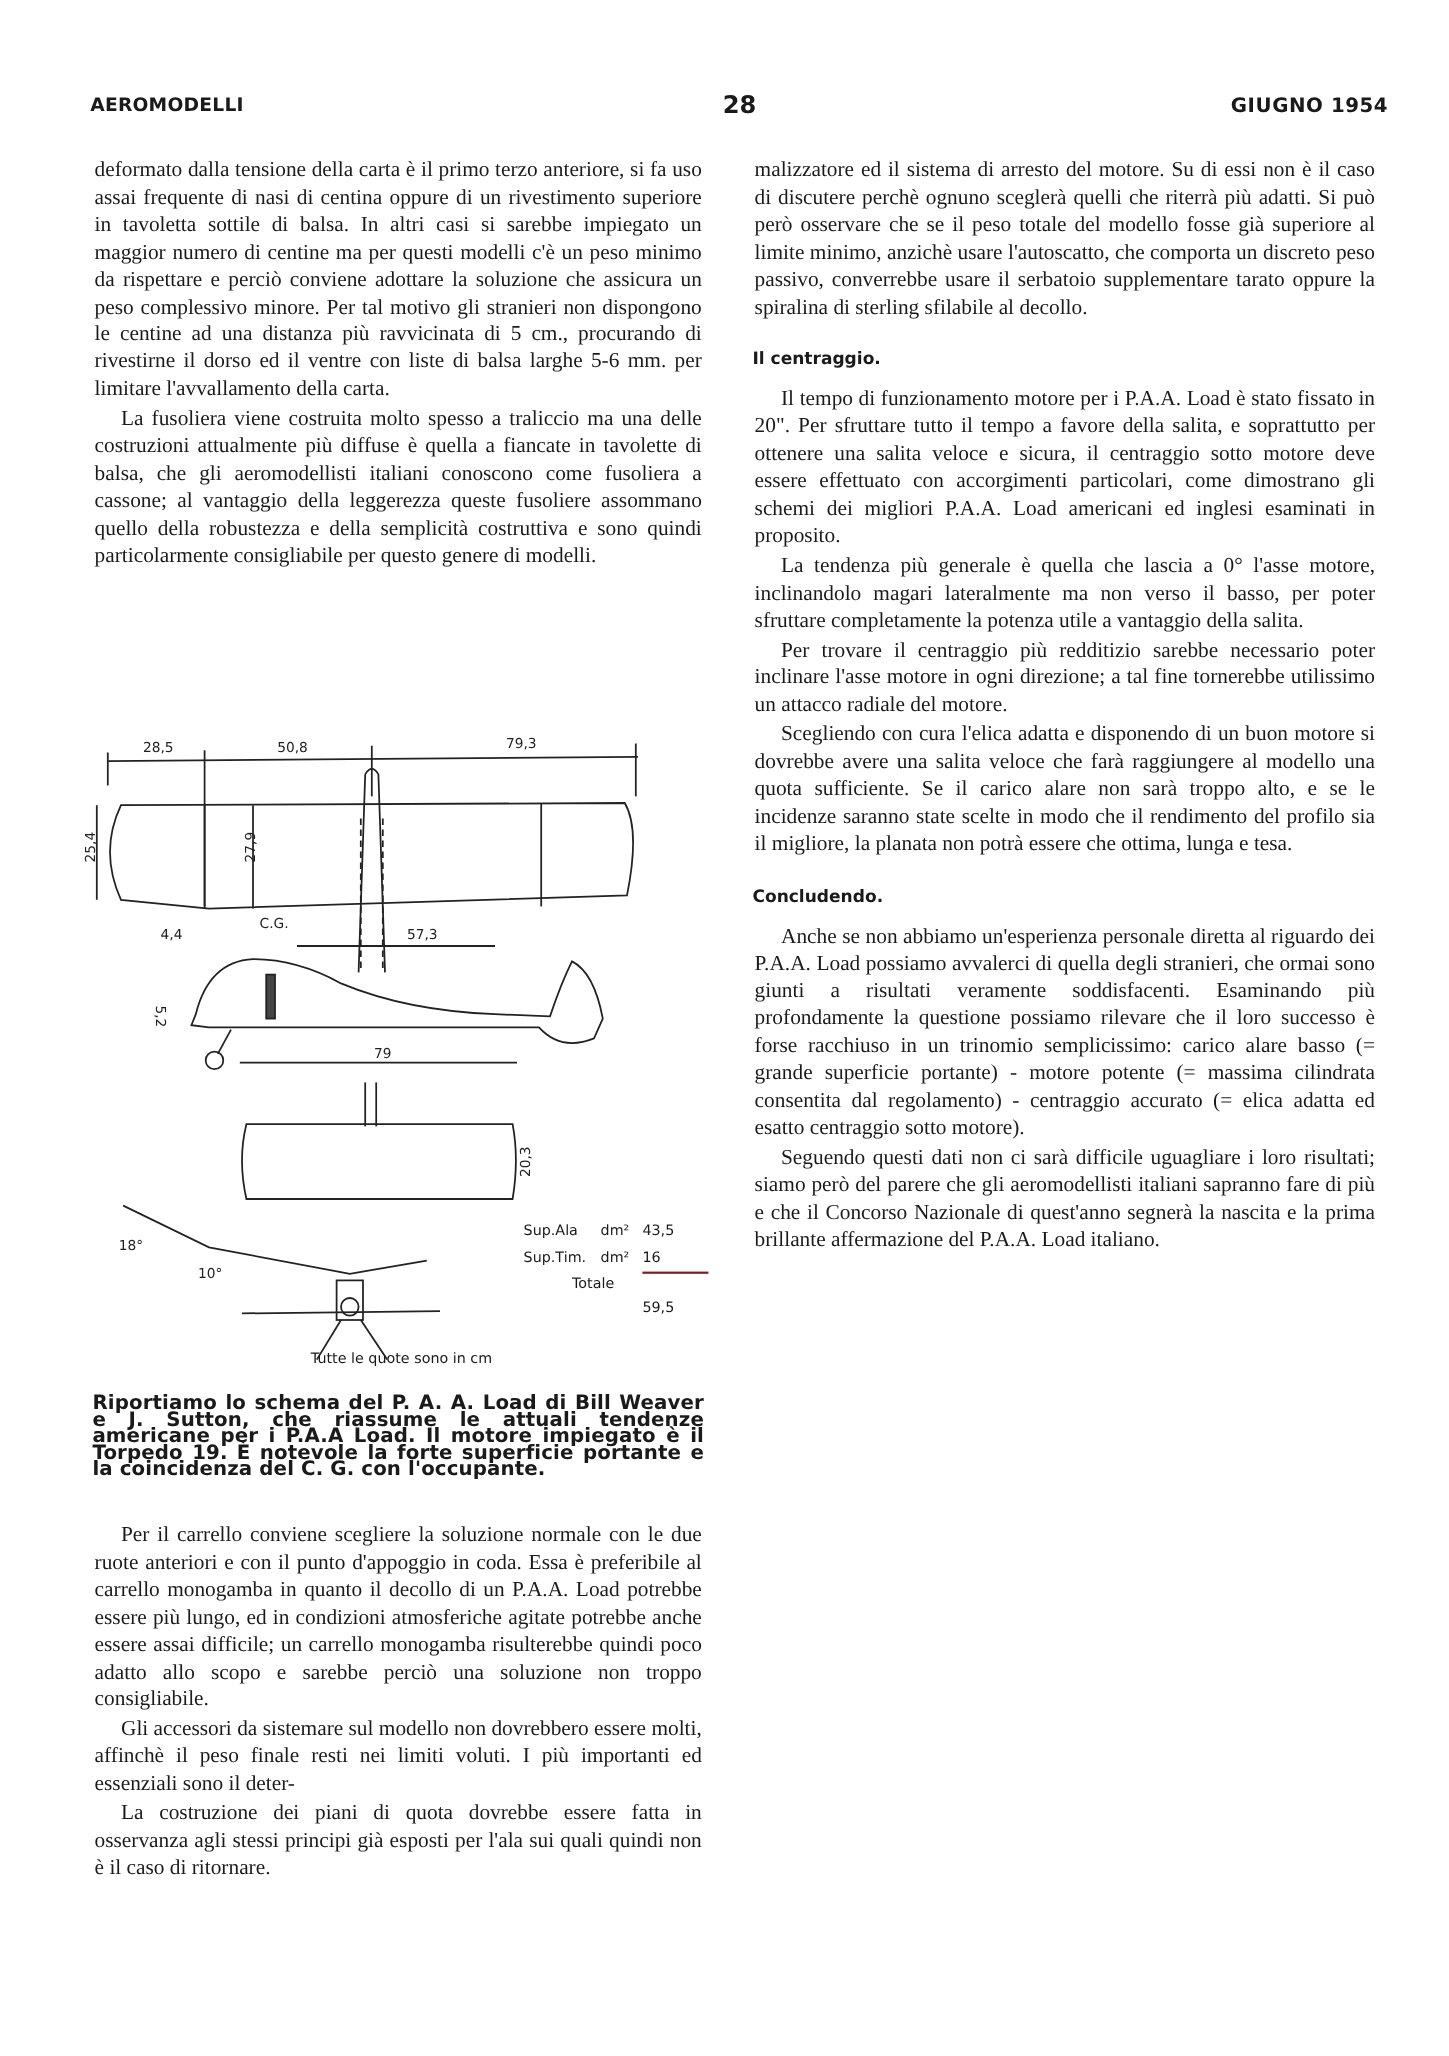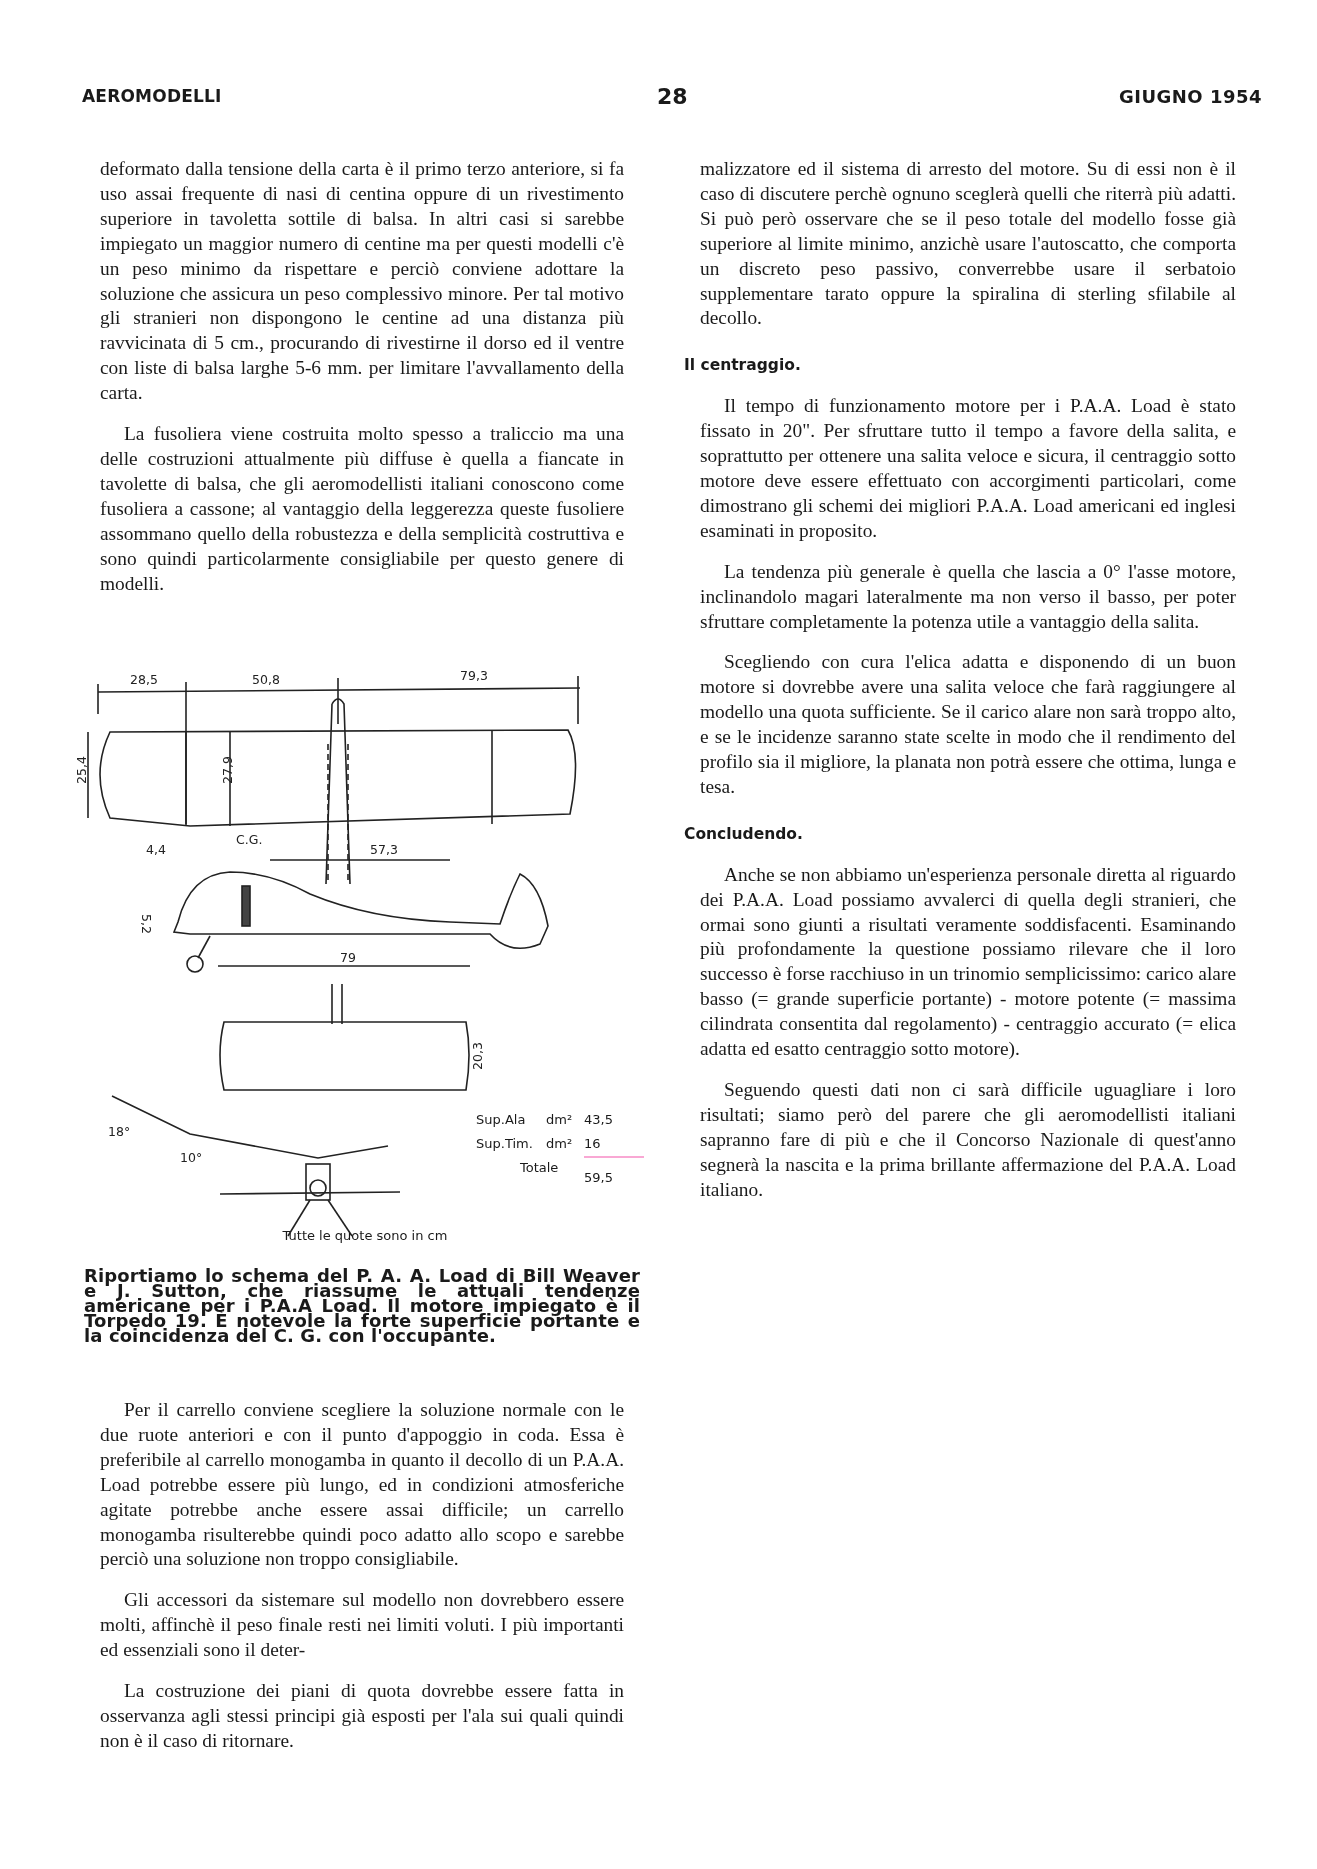--- a/index.html
+++ b/index.html
@@ -6,42 +6,42 @@
   body { width: 1317px; height: 1869px; position: relative; overflow: hidden;
          font-family: "Liberation Serif", "DejaVu Serif", serif; color: #1a1a1a; }
   .header { position: absolute; top: 86px; left: 82px; width: 1180px; height: 30px; }
   .hdr-left { position: absolute; left: 0; top: 0; font-family: "DejaVu Sans", sans-serif;
               font-weight: bold; font-size: 17px; letter-spacing: 0.2px; }
   .hdr-page { position: absolute; left: 575px; top: -2px; font-family: "DejaVu Sans", sans-serif;
               font-weight: bold; font-size: 22px; }
   .hdr-right { position: absolute; right: 0; top: 0; font-family: "DejaVu Sans", sans-serif;
                font-weight: bold; font-size: 18px; letter-spacing: 0.5px; margin-left: 30px; }
   .col { position: absolute; font-size: 19.4px; line-height: 24.9px; text-align: justify; }
-  .col p { margin: 16px; text-indent: 24px; }
+  .col p { margin: 2px; text-indent: 24px; }
   .col p.noindent { text-indent: 0; }
   .col-left-top { left: 84px; top: 141px; width: 556px; }
   .col-left-bot { left: 84px; top: 1382px; width: 556px; }
   .col-right { left: 684px; top: 141px; width: 568px; }
   .section-head { font-family: "DejaVu Sans", sans-serif; font-weight: bold; font-size: 15.5px;
                   text-indent: 0 !important; margin: 22px 0 12px 0 !important; }
   .figure { position: absolute; left: 70px; top: 664px; width: 590px; height: 580px; }
   .figure svg { width: 590px; height: 580px; display: block; }
   .fig-label { font-family: "DejaVu Sans", sans-serif; font-size: 12.5px; fill: #222; }
   .caption-note { position: absolute; left: 70px; top: 1228px; width: 590px; text-align: center;
                   font-family: "DejaVu Sans", sans-serif; font-size: 13px; }
   .caption { position: absolute; left: 84px; top: 1268px; width: 556px;
              font-family: "DejaVu Sans", sans-serif; font-weight: bold; font-size: 18px;
              line-height: 15px; text-align: justify; letter-spacing: 0.1px; }
   .areas { position: absolute; left: 476px; top: 1108px; font-family: "DejaVu Sans", sans-serif;
            font-size: 13px; line-height: 24px; }
   .areas .row { display: flex; }
   .areas .lbl { width: 70px; }
   .areas .unit { width: 38px; }
   .areas .val { width: 40px; }
-  .areas .tot { border-top: 2px solid #f9a8d4; margin-left: 108px; width: 60px; padding-top: 8px; }
+  .areas .tot { border-top: 2px solid #7f1d1d; margin-left: 108px; width: 60px; padding-top: 20px; }
   .areas .tot-lbl { position: absolute; left: 44px; }
 </style>
 </head>
 <body>
 
 <div class="header">
   <span class="hdr-left">AEROMODELLI</span>
   <span class="hdr-page">28</span>
   <span class="hdr-right">GIUGNO 1954</span>
 </div>
@@ -127,17 +127,18 @@
   <p>Per il carrello conviene scegliere la soluzione normale con le due ruote anteriori e con il punto d'appoggio in coda. Essa è preferibile al carrello monogamba in quanto il decollo di un P.A.A. Load potrebbe essere più lungo, ed in condizioni atmosferiche agitate potrebbe anche essere assai difficile; un carrello monogamba risulterebbe quindi poco adatto allo scopo e sarebbe perciò una soluzione non troppo consigliabile.</p>
   <p>Gli accessori da sistemare sul modello non dovrebbero essere molti, affinchè il peso finale resti nei limiti voluti. I più importanti ed essenziali sono il deter-</p>
   <p>La costruzione dei piani di quota dovrebbe essere fatta in osservanza agli stessi principi già esposti per l'ala sui quali quindi non è il caso di ritornare.</p>
 </div>
 
 <div class="col col-right">
   <p class="noindent">malizzatore ed il sistema di arresto del motore. Su di essi non è il caso di discutere perchè ognuno sceglerà quelli che riterrà più adatti. Si può però osservare che se il peso totale del modello fosse già superiore al limite minimo, anzichè usare l'autoscatto, che comporta un discreto peso passivo, converrebbe usare il serbatoio supplementare tarato oppure la spiralina di sterling sfilabile al decollo.</p>
   <p class="section-head">Il centraggio.</p>
   <p>Il tempo di funzionamento motore per i P.A.A. Load è stato fissato in 20". Per sfruttare tutto il tempo a favore della salita, e soprattutto per ottenere una salita veloce e sicura, il centraggio sotto motore deve essere effettuato con accorgimenti particolari, come dimostrano gli schemi dei migliori P.A.A. Load americani ed inglesi esaminati in proposito.</p>
   <p>La tendenza più generale è quella che lascia a 0° l'asse motore, inclinandolo magari lateralmente ma non verso il basso, per poter sfruttare completamente la potenza utile a vantaggio della salita.</p>
+  <p>Per trovare il centraggio più redditizio sarebbe necessario poter inclinare l'asse motore in ogni direzione; a tal fine tornerebbe utilissimo un attacco radiale del motore.</p>
   <p>Scegliendo con cura l'elica adatta e disponendo di un buon motore si dovrebbe avere una salita veloce che farà raggiungere al modello una quota sufficiente. Se il carico alare non sarà troppo alto, e se le incidenze saranno state scelte in modo che il rendimento del profilo sia il migliore, la planata non potrà essere che ottima, lunga e tesa.</p>
   <p class="section-head">Concludendo.</p>
   <p>Anche se non abbiamo un'esperienza personale diretta al riguardo dei P.A.A. Load possiamo avvalerci di quella degli stranieri, che ormai sono giunti a risultati veramente soddisfacenti. Esaminando più profondamente la questione possiamo rilevare che il loro successo è forse racchiuso in un trinomio semplicissimo: carico alare basso (= grande superficie portante) - motore potente (= massima cilindrata consentita dal regolamento) - centraggio accurato (= elica adatta ed esatto centraggio sotto motore).</p>
   <p>Seguendo questi dati non ci sarà difficile uguagliare i loro risultati; siamo però del parere che gli aeromodellisti italiani sapranno fare di più e che il Concorso Nazionale di quest'anno segnerà la nascita e la prima brillante affermazione del P.A.A. Load italiano.</p>
 </div>
 
 </body></html>

